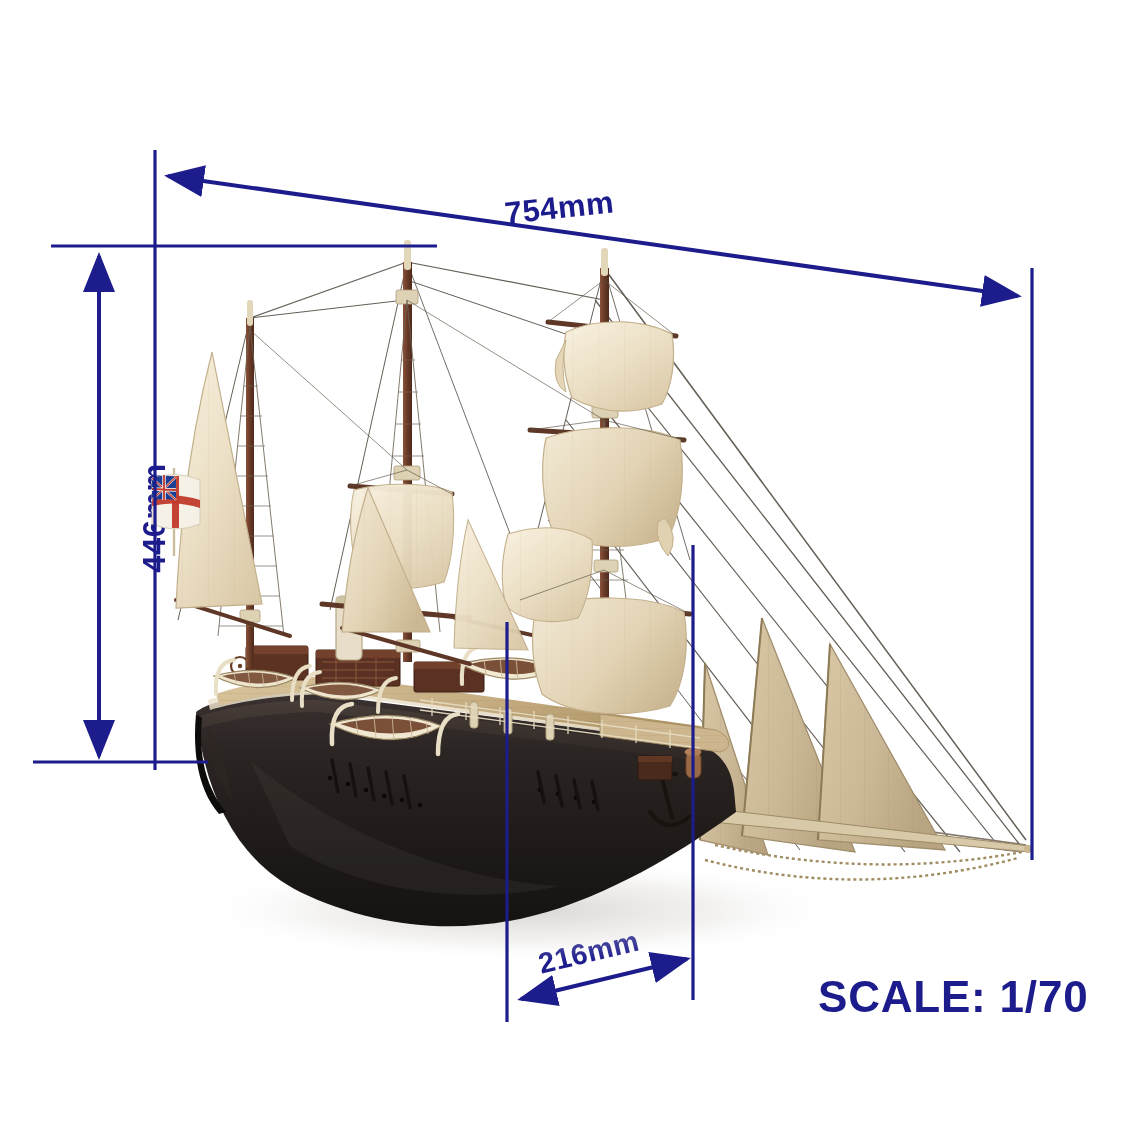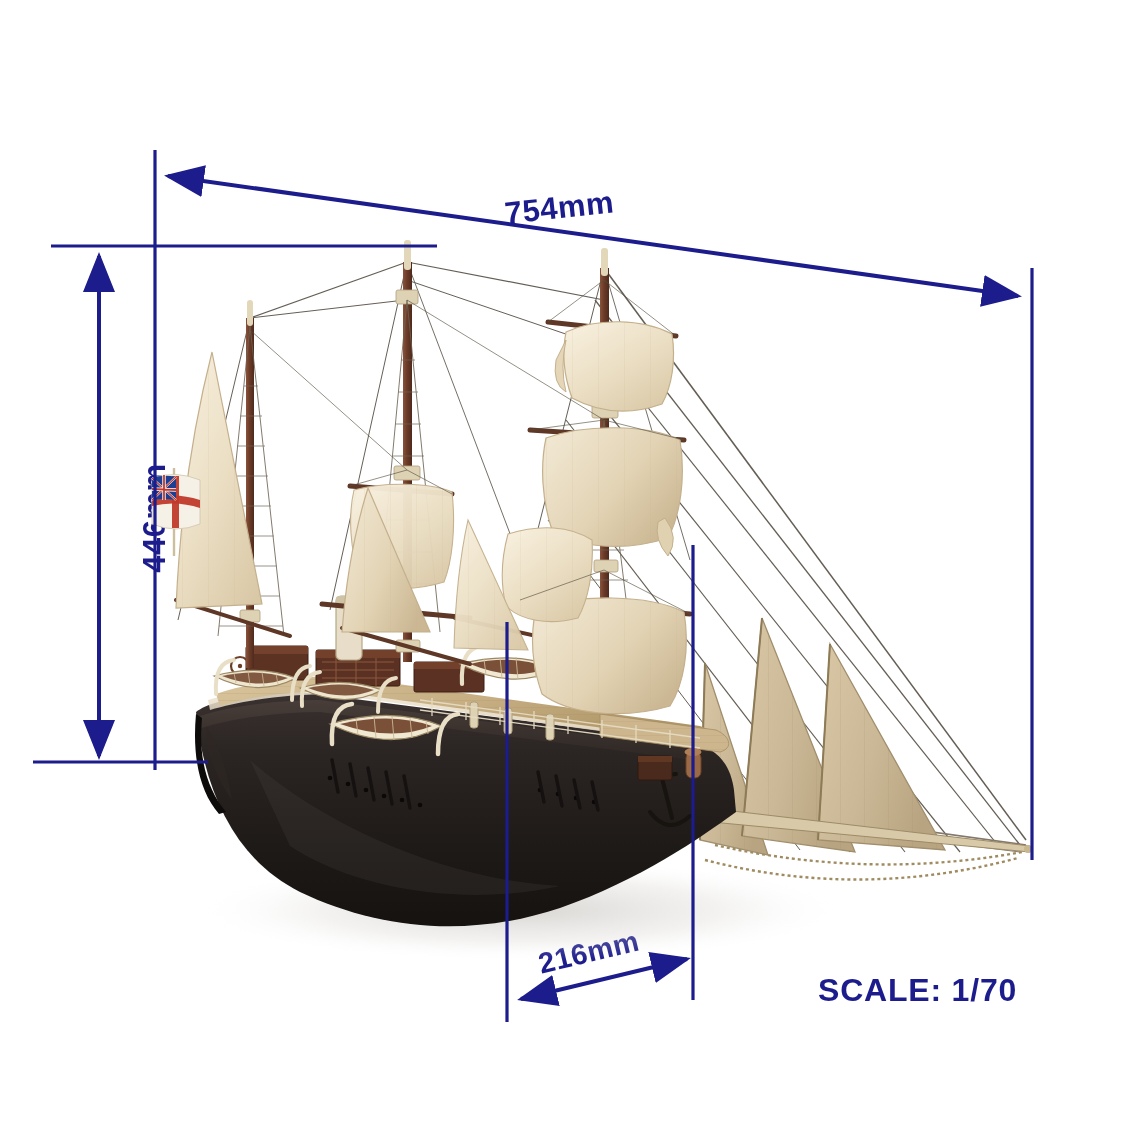--- a/index.html
+++ b/index.html
@@ -52,21 +52,21 @@
   #label-width {
     left: 539px;
     top: 948px;
     font-size: 29px;
     transform: rotate(-13.5deg);
     transform-origin: left center;
   }
   #label-scale {
     left: 818px;
     top: 972px;
-    font-size: 32px;
+    font-size: 44px;
     letter-spacing: 0.8px;
   }
 </style>
 </head>
 <body>
 
 <div id="stage">
 
   <svg id="photo-layer" viewBox="0 0 1130 1130">
     <defs>

